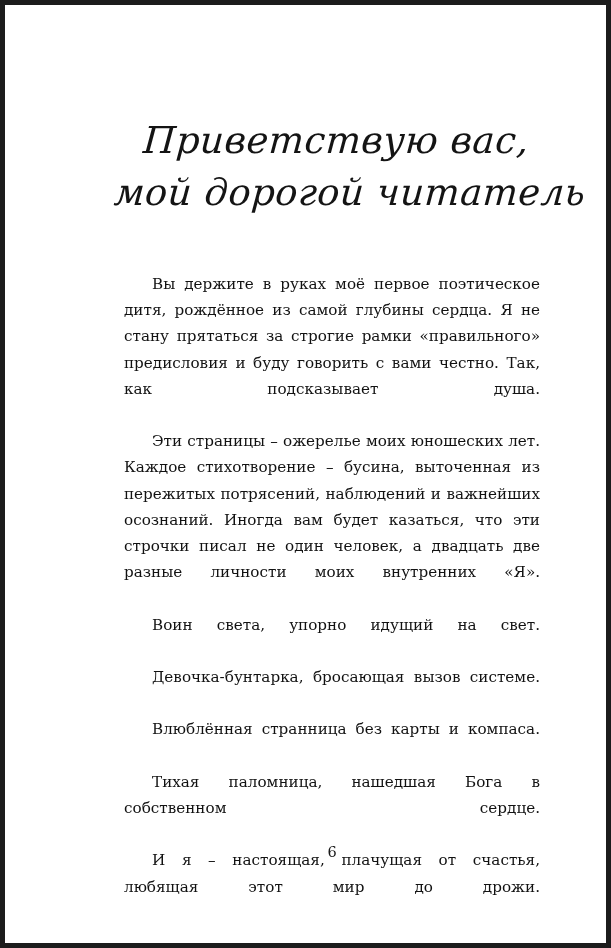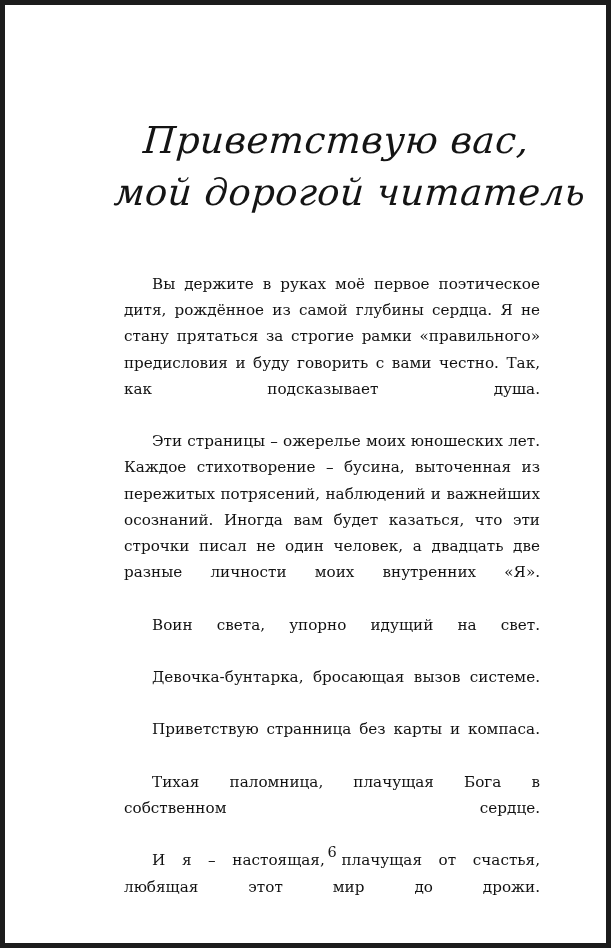--- a/index.html
+++ b/index.html
@@ -118,22 +118,22 @@
       <div class="title-block">
         <div class="title-line line-1">Приветствую вас,</div>
         <div class="title-line line-2">мой дорогой читатель</div>
       </div>
 
       <div class="body-block">
         <p>Вы держите в руках моё первое поэтическое дитя, рождённое из самой глубины сердца. Я не стану прятаться за строгие рамки «правильного» предисловия и буду говорить с вами честно. Так, как подсказывает душа.</p>
         <p>Эти страницы – ожерелье моих юношеских лет. Каждое стихотворение – бусина, выточенная из пережитых потрясений, наблюдений и важнейших осознаний. Иногда вам будет казаться, что эти строчки писал не один человек, а двадцать две разные личности моих внутренних «Я».</p>
         <p>Воин света, упорно идущий на свет.</p>
         <p>Девочка-бунтарка, бросающая вызов системе.</p>
-        <p>Приветствую странница без карты и компаса.</p>
-        <p>Тихая паломница, плачущая Бога в собственном сердце.</p>
+        <p>Влюблённая странница без карты и компаса.</p>
+        <p>Тихая паломница, нашедшая Бога в собственном сердце.</p>
         <p>И я – настоящая, плачущая от счастья, любящая этот мир до дрожи.</p>
 
       </div>
 
       <div class="folio">6</div>
 
     </div>
   </div>
 </div>
 

